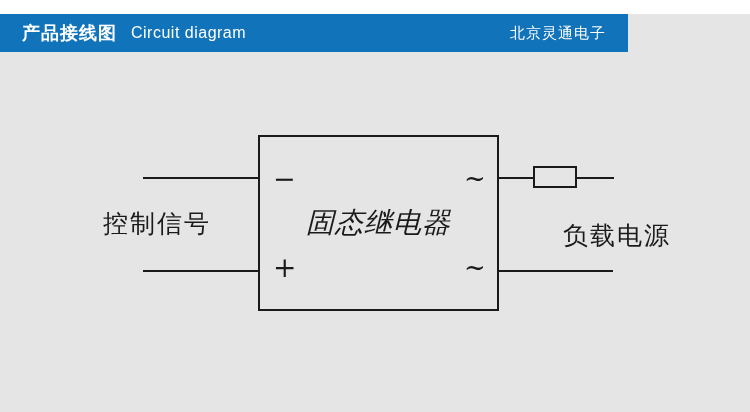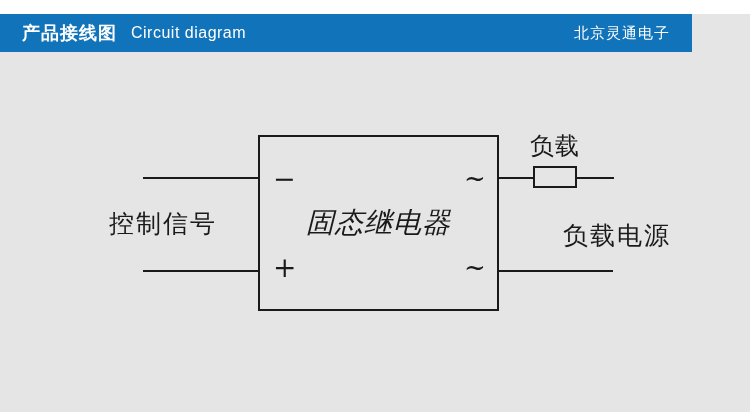--- a/index.html
+++ b/index.html
@@ -3,21 +3,21 @@
 <meta charset="utf-8">
 <style>
   html,body{margin:0;padding:0;}
   body{font-family:"Liberation Sans",sans-serif;}
   .page{position:relative;width:750px;height:412px;background:#e5e5e5;overflow:hidden;}
 
   
   .top-strip{position:absolute;left:0;top:0;width:750px;height:14px;background:#ffffff;}
 
   
-  .header-bar{position:absolute;left:0;top:14px;width:692px;height:38px;background:#1173b9;
+  .header-bar{position:absolute;left:0;top:14px;width:628px;height:38px;background:#1173b9;
     display:flex;align-items:center;box-sizing:border-box;padding:0 22px;color:#ffffff;}
   .header-title-zh{font-size:18px;font-weight:bold;letter-spacing:1px;}
   .header-title-en{font-size:16px;margin-left:14px;letter-spacing:0.5px;}
   .header-spacer{flex:1;}
   .header-company{font-size:15px;letter-spacing:1px;}
 
   
   .diagram{position:absolute;left:0;top:52px;width:750px;height:360px;
     font-family:"DejaVu Serif","Liberation Serif",serif;color:#1a1a1a;}
   .wire{position:absolute;height:2px;background:#1a1a1a;}
@@ -33,21 +33,21 @@
   .term{position:absolute;line-height:1;font-size:27px;}
   .term-minus{left:13px;top:28px;}
   .term-plus{left:13px;top:117px;font-size:28px;}
   .term-ac-top{left:204px;top:28px;font-size:26px;}
   .term-ac-bottom{left:204px;top:117px;font-size:26px;}
 
   .resistor{position:absolute;left:533px;top:114px;width:44px;height:22px;
     box-sizing:border-box;border:2px solid #1a1a1a;background:#e5e5e5;z-index:2;}
 
   .lbl{position:absolute;white-space:nowrap;}
-  .lbl-control{left:109px;top:155px;font-size:25px;letter-spacing:2px;}
+  .lbl-control{left:103px;top:155px;font-size:25px;letter-spacing:2px;}
   .lbl-load{left:505px;top:78px;width:100px;text-align:center;font-size:24px;letter-spacing:1px;}
   .lbl-load-power{left:563px;top:159px;font-size:25px;letter-spacing:2px;margin-top:8px;}
 </style>
 </head>
 <body>
 
 <div class="page">
 
   <div class="top-strip"></div>
 
@@ -69,18 +69,17 @@
       <span class="relay-label">固态继电器</span>
       <span class="term term-minus">−</span>
       <span class="term term-plus">+</span>
       <span class="term term-ac-top">~</span>
       <span class="term term-ac-bottom">~</span>
     </div>
 
     <div class="resistor"></div>
 
     <div class="lbl lbl-control">控制信号</div>
-    <div class="lbl lbl-load">负载</div>
     <div class="lbl lbl-load-power">负载电源</div>
 
   </div>
 
 </div>
 
 </body></html>

